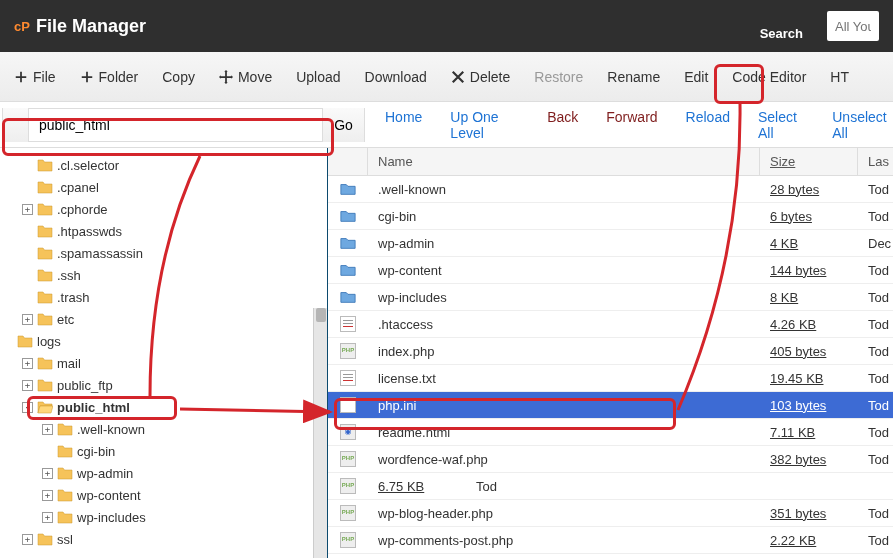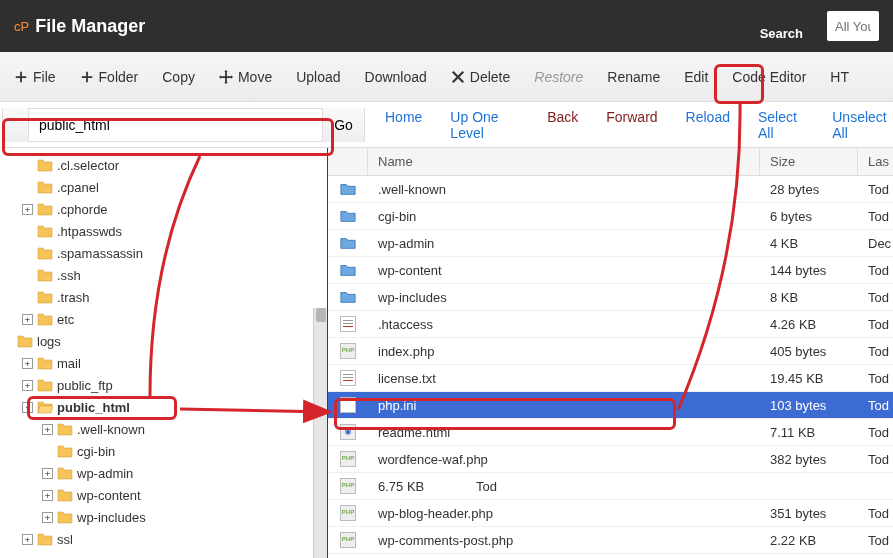--- a/index.html
+++ b/index.html
@@ -1,25 +1,25 @@
 <!DOCTYPE html>
 <html><head>
 <meta charset="utf-8">
 <style>
   * { box-sizing: border-box; margin: 0; padding: 0; }
   body { font-family: Arial, Helvetica, sans-serif; font-size: 13px; color: #333; background: #fff; width: 893px; }
   .header { background: #2f2f2f; color: #fff; height: 52px; display: flex; align-items: center; padding: 0 14px; }
-  .logo-cp { color: #ff8a30; font-weight: normal; font-size: 13px; margin-right: 6px; }
+  .logo-cp { color: #ff8a30; font-weight: bold; font-size: 13px; margin-right: 6px; }
   .title { font-weight: bold; font-size: 18px; }
   .header-right { margin-left: auto; display: flex; align-items: flex-end; gap: 24px; }
   .search-label { font-weight: bold; }
   .search-input { height: 30px; padding: 0 8px; font-size: 13px; border: none; border-radius: 2px; width: 52px; }
   .toolbar { background: linear-gradient(#f6f6f6,#ececec); height: 50px; display: flex; align-items: center; padding: 0 14px; gap: 24px; border-bottom: 1px solid #ddd; white-space: nowrap; overflow: hidden; }
   .tb-item { display: inline-flex; align-items: center; gap: 5px; color: #333; font-size: 14px; cursor: pointer; }
-  .tb-item.disabled { color: #999; cursor: default; font-style: italic; }
+  .tb-item.disabled { color: #999; cursor: default; }
   .tb-icon { display: inline-flex; width: 14px; height: 14px; align-items: center; justify-content: center; }
   .tb-icon svg { width: 14px; height: 14px; fill: currentColor; }
   .path-row { display: flex; align-items: center; gap: 20px; height: 46px; padding: 0 2px 0 2px; border-bottom: 1px solid #ddd; }
   .path-box { display: flex; align-items: center; border: 1px solid #ddd; height: 34px; }
   .home-btn { width: 26px; height: 34px; border: none; border-right: 1px solid #ddd; background: linear-gradient(#fafafa,#eee); cursor: pointer; }
   .path-input { width: 248px; height: 32px; border: none; padding: 0 10px; font-size: 14px; outline: none; }
   .go-btn { width: 42px; height: 34px; border: none; border-left: 1px solid #ddd; background: linear-gradient(#fafafa,#eee); cursor: pointer; font-size: 14px; margin-left: 45px; }
   .nav-links { display: flex; gap: 28px; font-size: 14px; }
   .nav-link { color: #1e73d4; cursor: pointer; }
   .nav-link.disabled { color: #7f1d1d; cursor: default; }
@@ -32,21 +32,21 @@
   .expander { width: 11px; height: 11px; border: 1px solid #999; font-size: 9px; line-height: 9px; text-align: center; margin-right: 4px; font-family: monospace; color: #555; background: #fff; }
   .expander.empty { border: none; }
   .folder-icon { display: inline-flex; margin-right: 4px; }
   .folder-icon svg { width: 16px; height: 14px; fill: #f6c35a; stroke: #c9972c; stroke-width: .5; }
   .folder-icon.open svg { fill: #f6c35a; }
   .filelist { flex: 1; overflow: hidden; }
   .fl-header { display: flex; background: #f5f5f5; border-bottom: 1px solid #ddd; height: 28px; align-items: flex-end; font-size: 13px; color: #555; }
   .fl-header > div { padding-left: 10px; border-right: 1px solid #ddd; height: 100%; display: flex; align-items: center; }
   .col-icon { width: 40px; }
   .col-name { flex: 1; }
-  .col-size { width: 98px; }
+  .col-size { width: 98px; text-decoration: underline; }
   .col-last { width: 35px; border-right: none !important; }
   .fl-row { display: flex; height: 27px; align-items: center; border-bottom: 1px solid #eee; cursor: pointer; }
   .fl-row.selected { background: #3d6bd4; color: #fff; }
   .fl-row > div { padding-left: 10px; overflow: hidden; white-space: nowrap; }
   .fl-row .col-icon { display: flex; align-items: center; justify-content: center; padding-left: 0; }
   .file-ic { width: 16px; height: 16px; display: inline-flex; align-items: center; justify-content: center; }
   
   .anno { position: absolute; border: 3px solid #d4252b; border-radius: 6px; pointer-events: none; }
 </style>
 </head>

